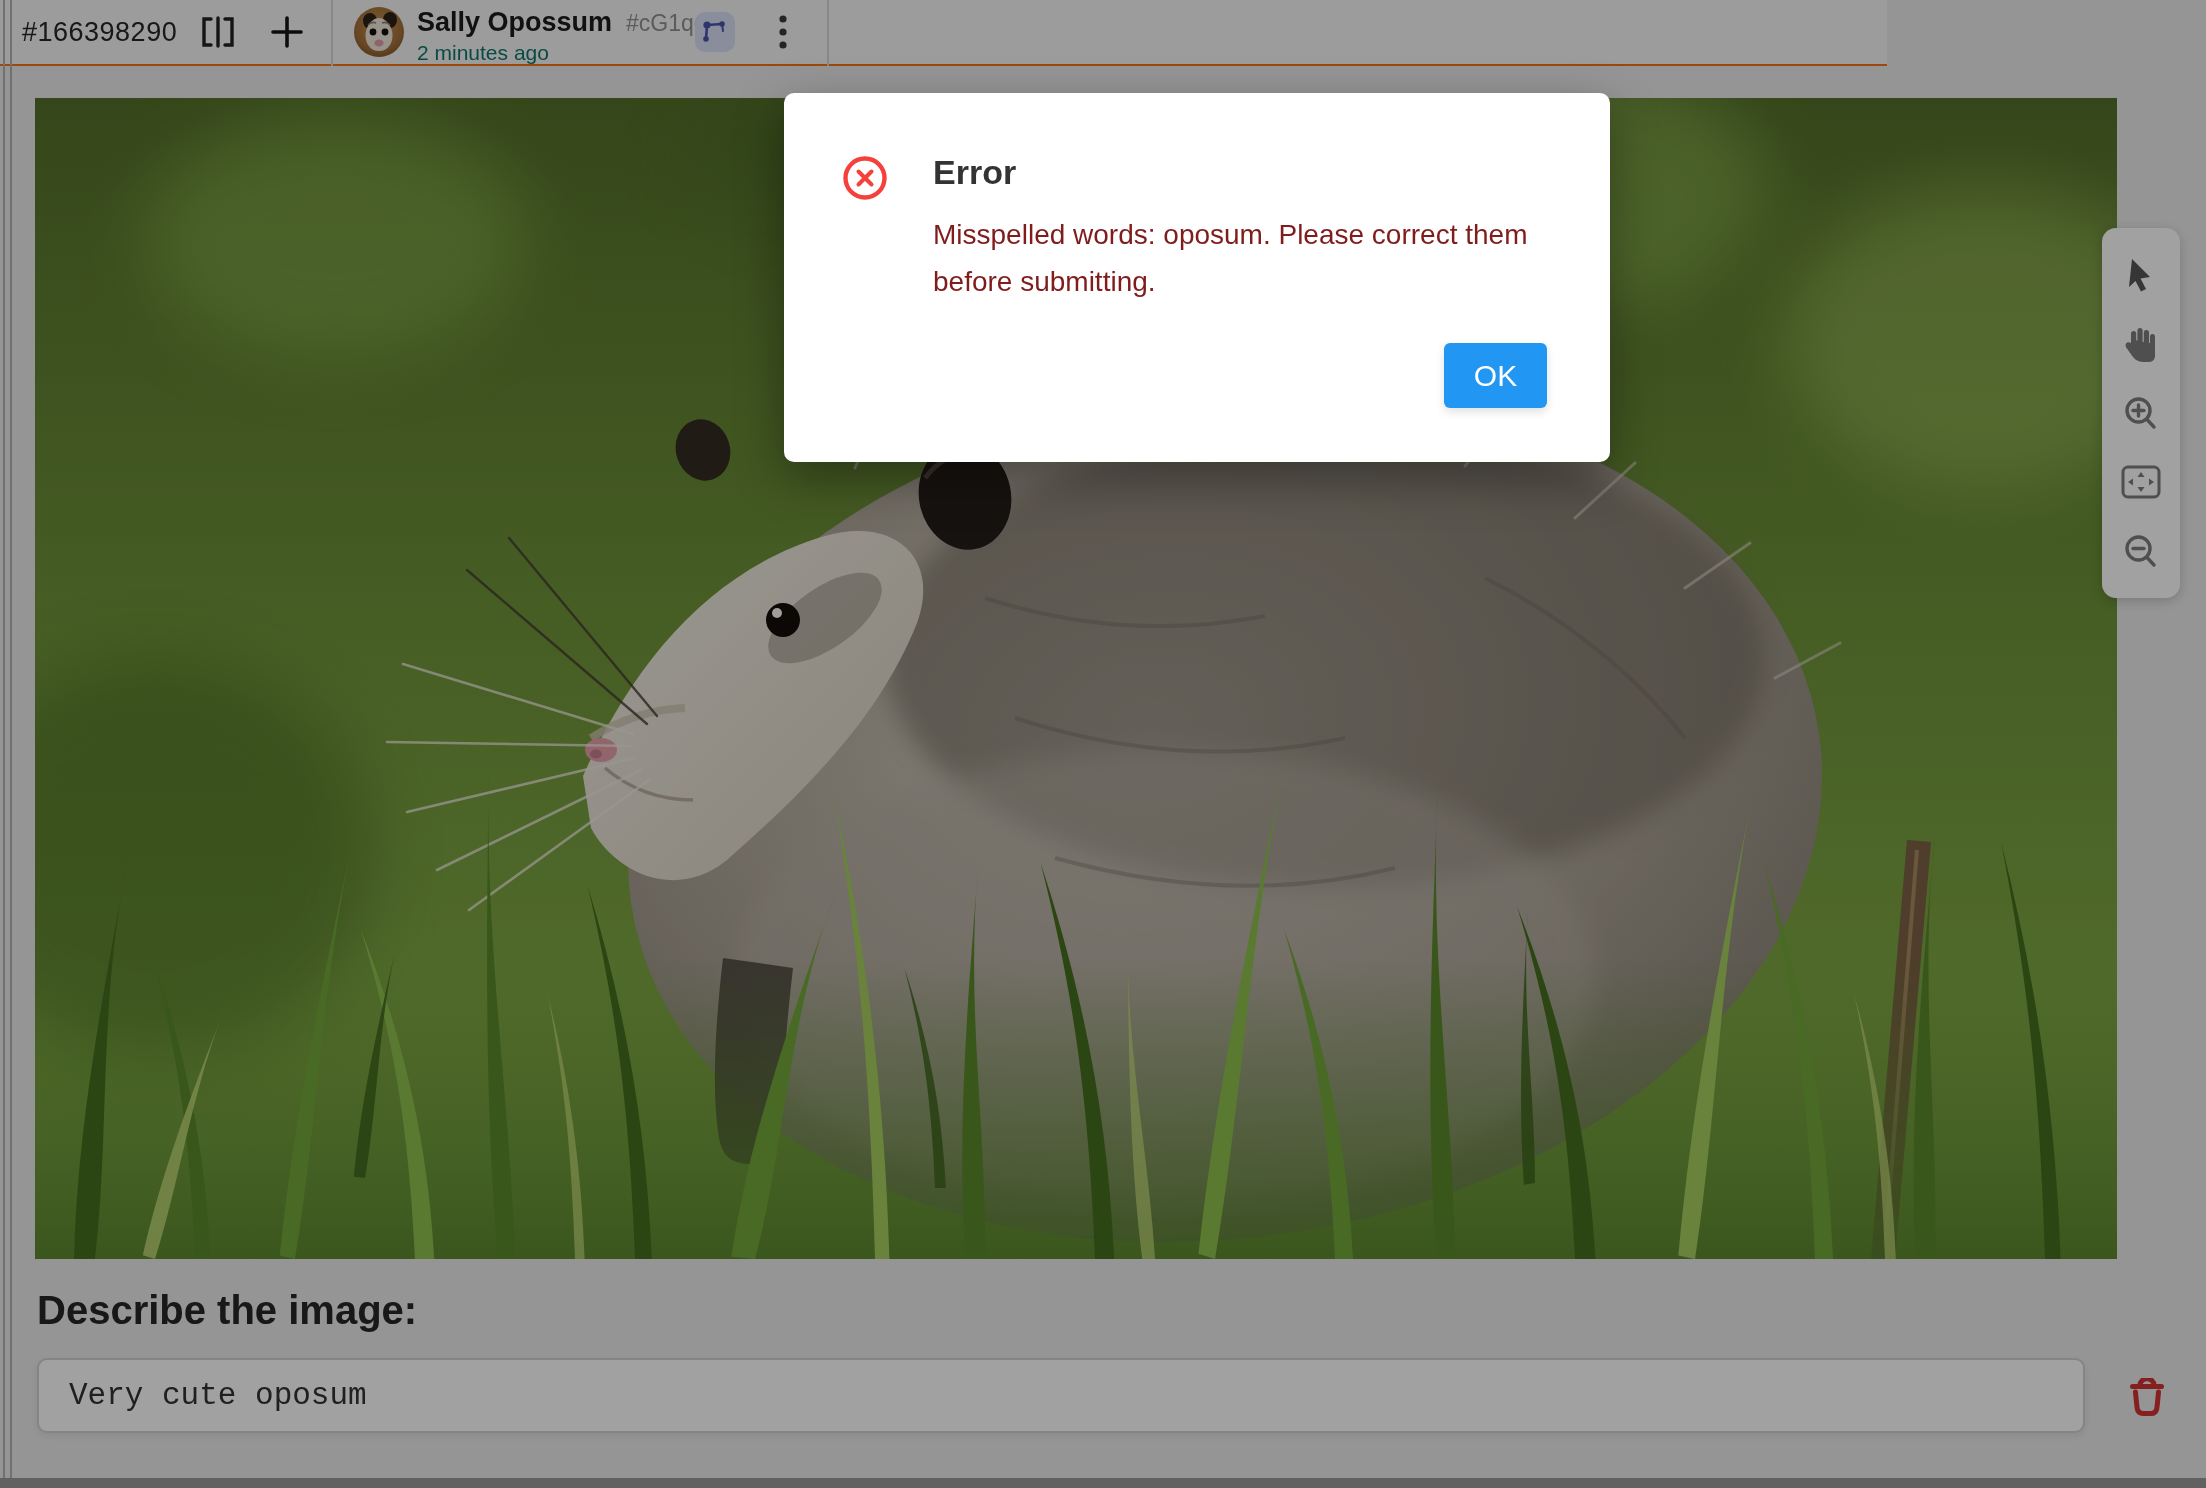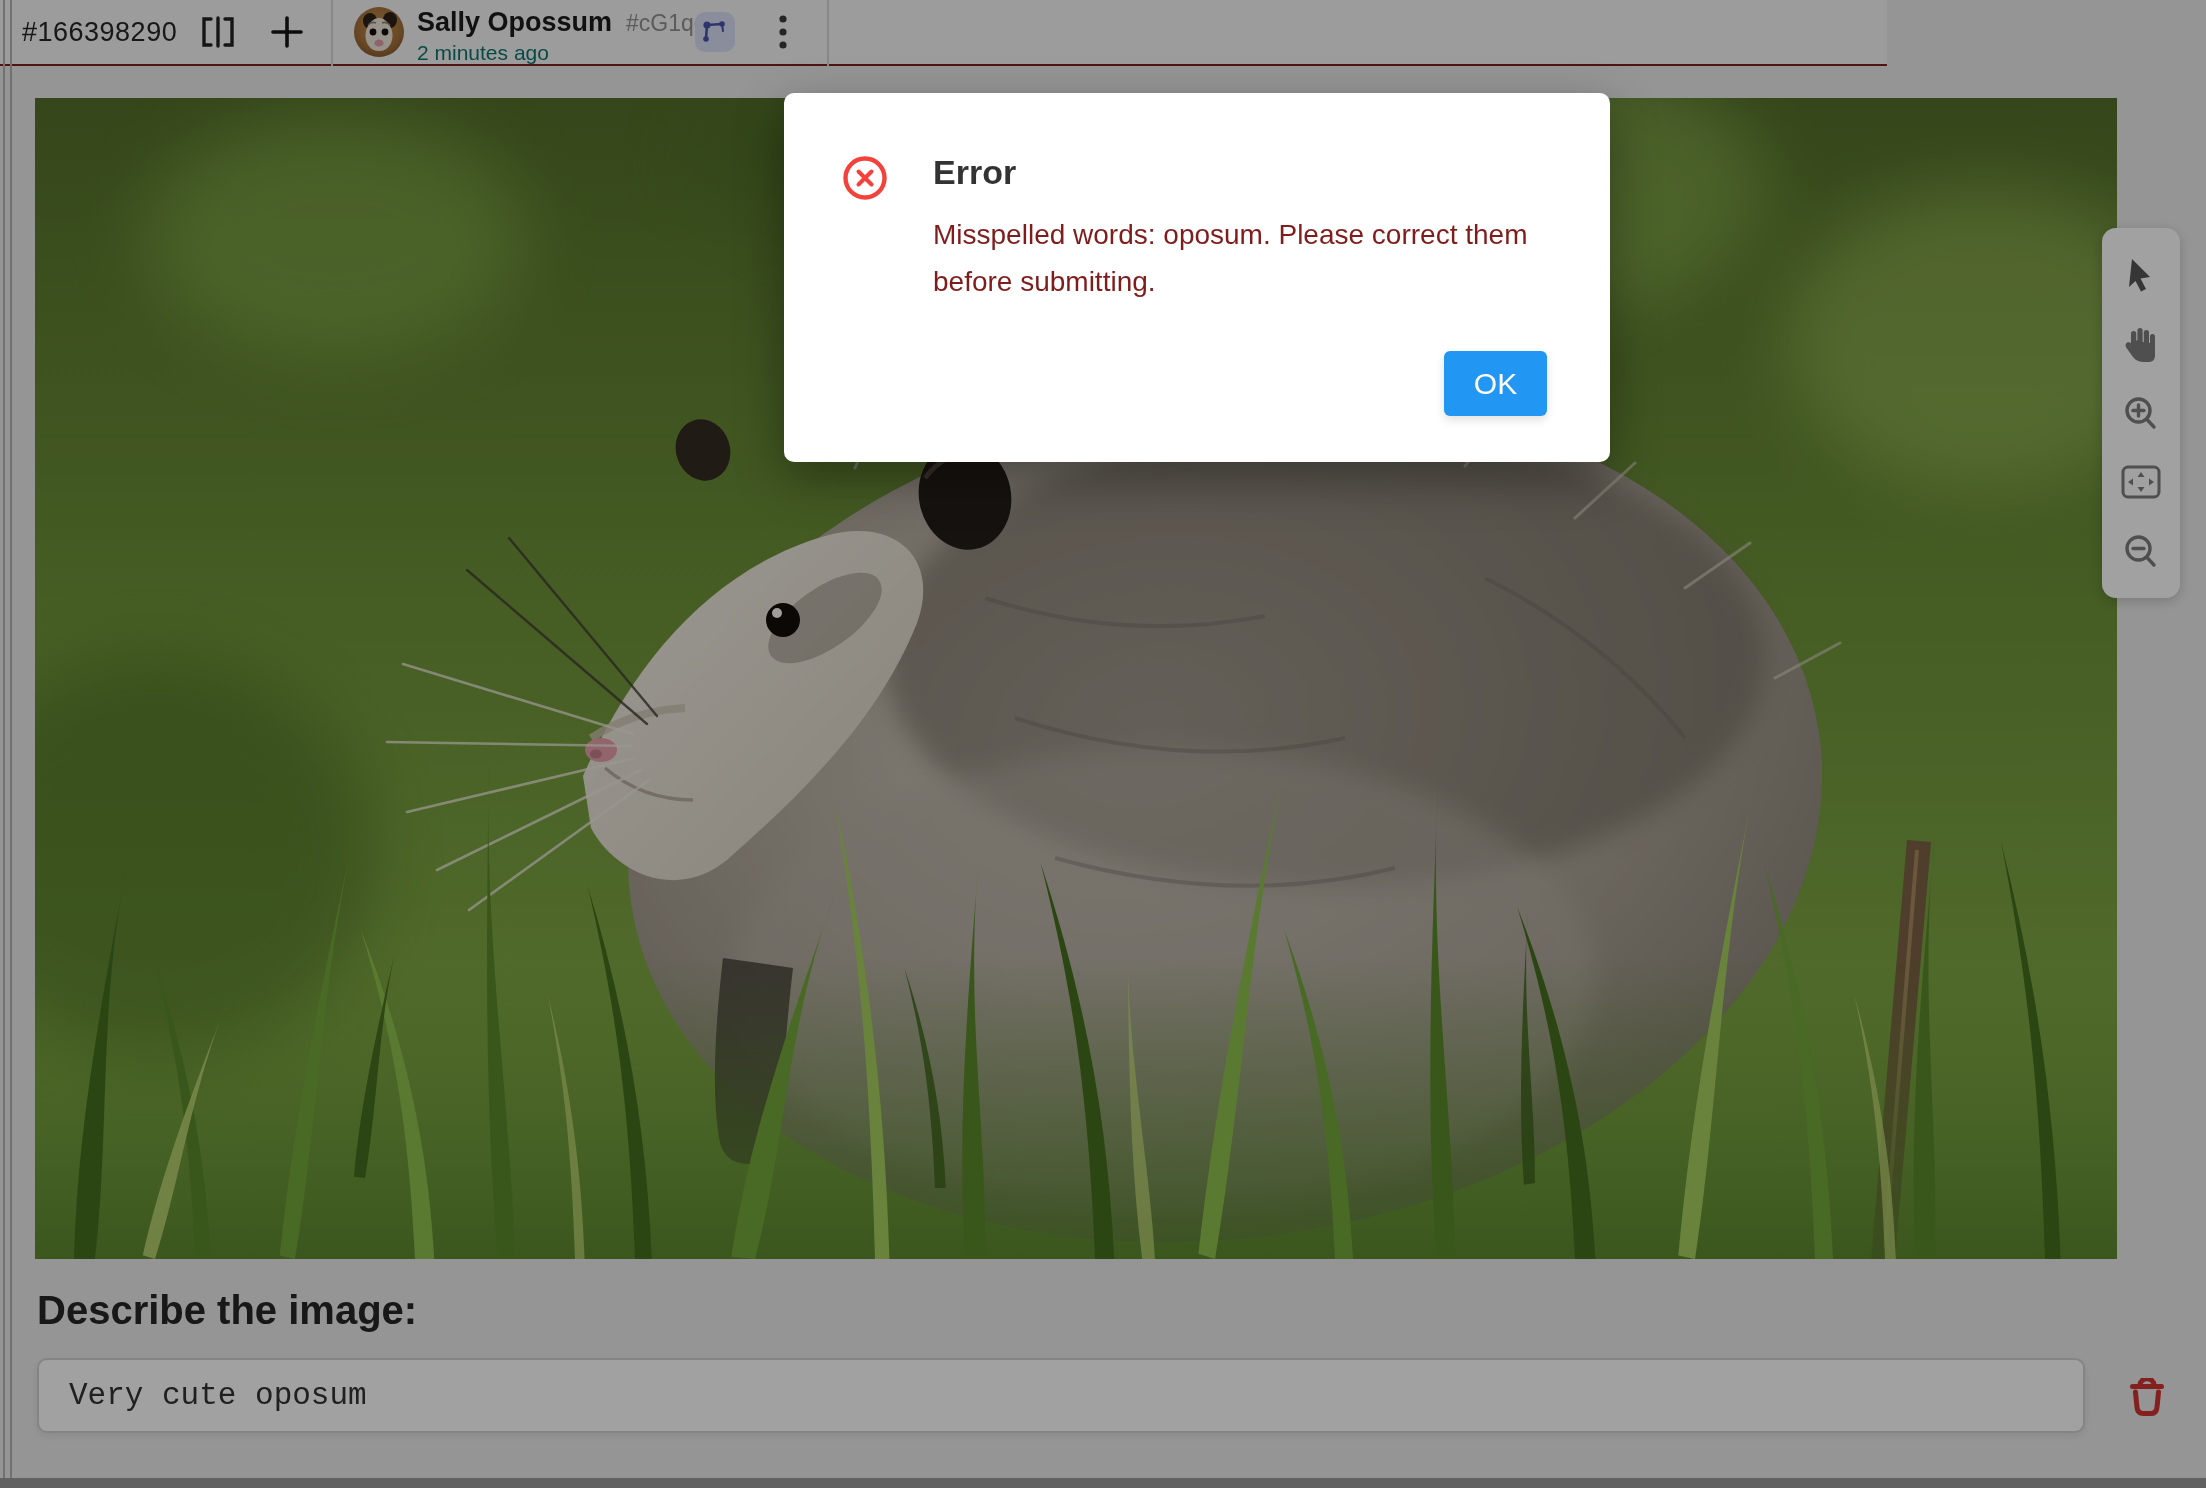--- a/index.html
+++ b/index.html
@@ -4,21 +4,21 @@
 <style>
   * { margin:0; padding:0; box-sizing:border-box; }
   html,body { background:#777; }
   .screen {
     position:relative; width:2206px; height:1488px; overflow:hidden;
     background:#ececec; font-family:"Liberation Sans", sans-serif;
   }
   
   .topbar {
     position:absolute; left:0; top:0; width:1887px; height:66px;
-    background:#f7f7f7; border-bottom:2px solid #7f1d1d;
+    background:#f7f7f7; border-bottom:2px solid #f97316;
   }
   .task-id {
     position:absolute; left:22px; top:0; height:64px; display:flex; align-items:center;
     font-size:27px; font-weight:500; color:#262626; letter-spacing:.5px;
   }
   .icon-btn { position:absolute; top:0; height:64px; display:flex; align-items:center; justify-content:center; cursor:pointer; }
   .icon-columns { left:194px; width:48px; }
   .icon-plus { left:262px; width:50px; }
   .tab {
     position:absolute; left:331px; top:0; width:498px; height:66px;
@@ -65,21 +65,21 @@
     position:absolute; left:784px; top:93px; width:826px; height:369px; z-index:60;
     background:#ffffff; border-radius:10px; box-shadow:0 16px 48px rgba(0,0,0,.35);
   }
   .modal-icon { position:absolute; left:59px; top:63px; width:44px; height:44px; }
   .modal-title { position:absolute; left:149px; top:60px; font-size:34px; font-weight:700; color:#333333; }
   .modal-body {
     position:absolute; left:149px; top:118px; width:660px;
     font-size:28px; line-height:47px; color:#7f1d1d;
   }
   .ok-btn {
-    position:absolute; left:660px; top:258px; width:103px; height:65px;
+    position:absolute; left:660px; top:250px; width:103px; height:65px;
     background:#2196f3; color:#ffffff; font-family:"Liberation Sans", sans-serif;
     font-size:30px; font-weight:500; border:none; border-radius:6px; cursor:pointer;
     box-shadow:0 4px 10px rgba(0,0,0,.12);
   }
 </style>
 </head>
 <body>
 
 <div class="screen">
 

